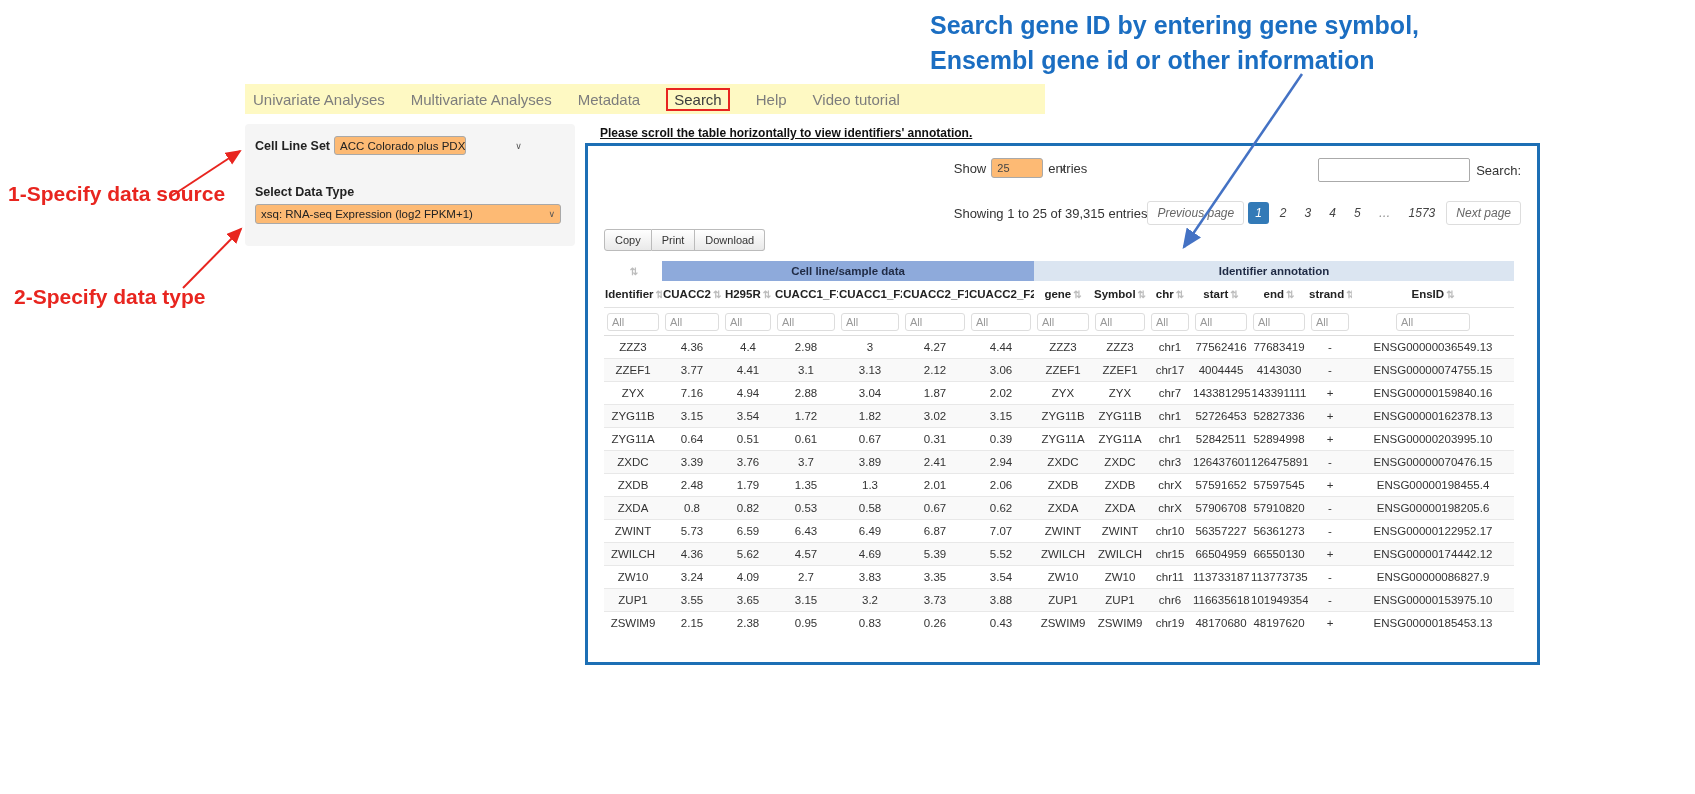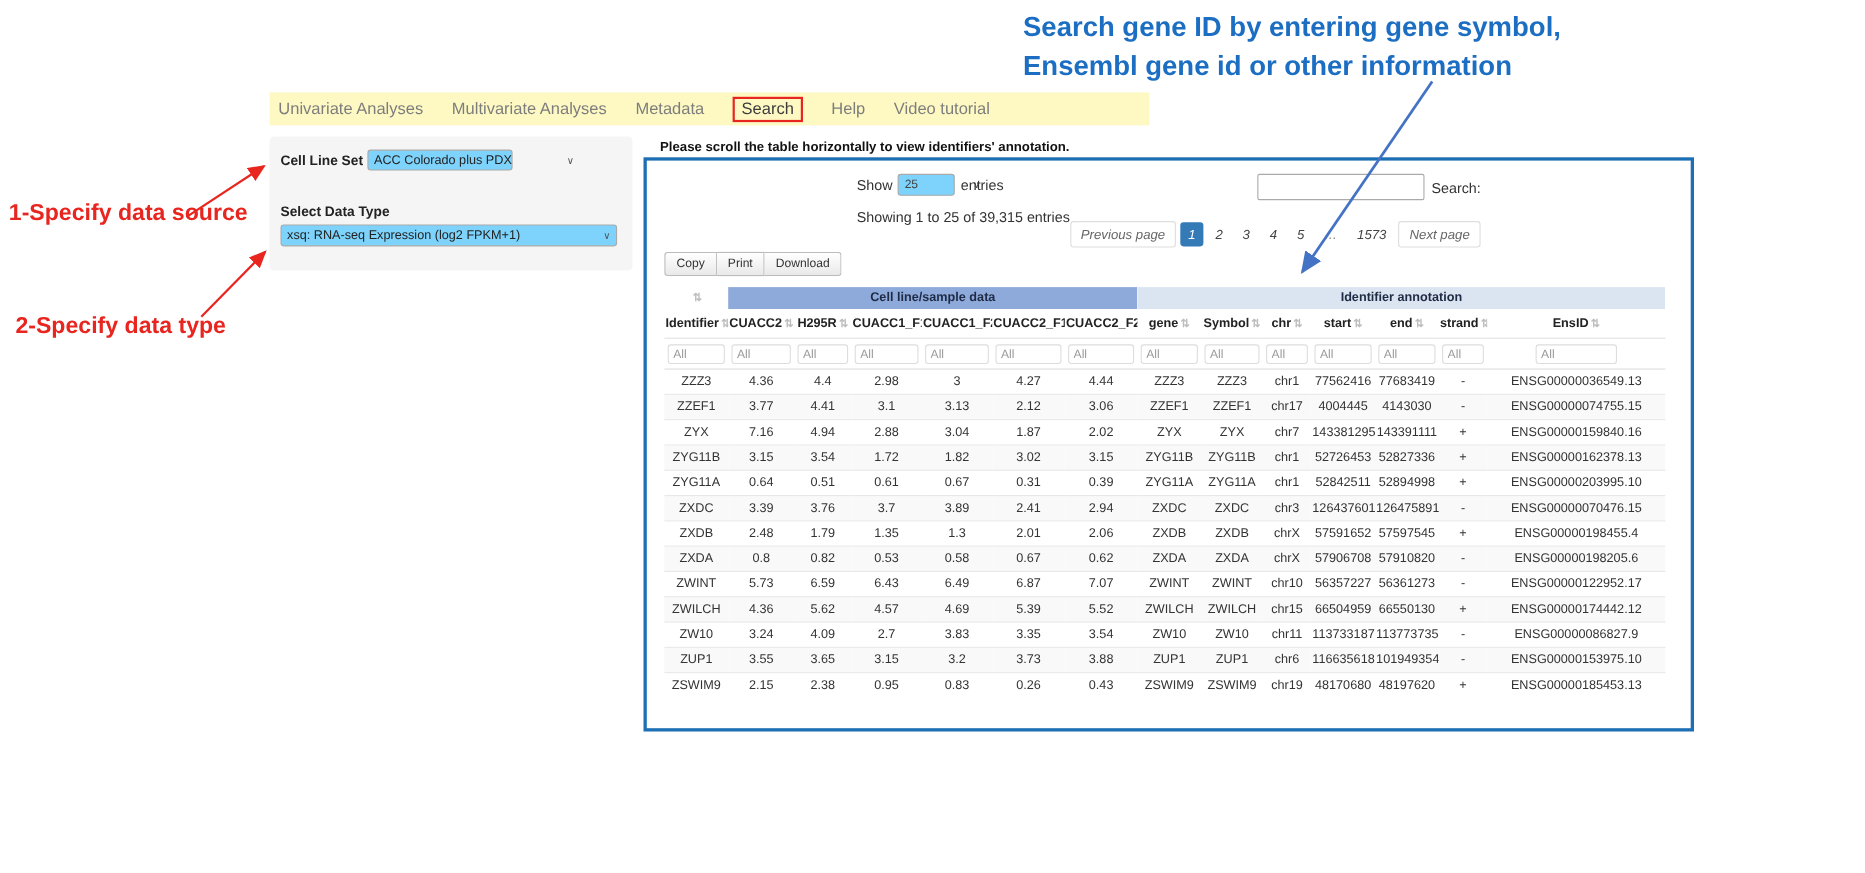--- a/index.html
+++ b/index.html
@@ -28,38 +28,38 @@
     background:#fef9c3;display:flex;align-items:center;gap:26px;padding-left:8px;}
   .nav-item{font-size:15px;color:#7d7d7d;white-space:nowrap;cursor:pointer;}
   .nav-item.nav-active{color:#3c3c3c;border:2px solid var(--c-annot-red);padding:1px 6px;}
 
   
   .side-panel{position:absolute;left:245px;top:124px;width:330px;height:122px;
     background:#f5f5f5;border-radius:4px;padding:12px 10px;}
   .panel-label{font-size:12.5px;font-weight:bold;color:#222;}
   .inline-row{display:flex;align-items:center;gap:4px;}
   .select-box{display:inline-flex;align-items:center;justify-content:space-between;
-    border:1px solid #a9a9a9;background:#7dd3fc;border-radius:3px;
+    border:1px solid #a9a9a9;background:#fdba74;border-radius:3px;
     font-size:11.5px;color:#222;padding:2px 5px;cursor:pointer;white-space:nowrap;gap:44px;}
   .select-box .caret{color:#555;font-size:9px;margin-left:6px;}
   .cell-line-select{width:132px;height:19px;}
   .data-type-select{width:306px;height:20px;margin-top:5px;}
   .data-type-block{margin-top:30px;}
 
   
-  .scroll-note{position:absolute;left:600px;top:126px;font-size:12px;font-weight:bold;color:#111;}
+  .scroll-note{position:absolute;left:600px;top:126px;font-size:12px;font-weight:bold;color:#111;text-decoration:underline;}
 
   
   .blue-box{position:absolute;left:585px;top:143px;width:955px;height:522px;
     border:3px solid var(--c-border-blue);background:#fff;padding:12px 16px;overflow:hidden;}
 
-  .dt-top{display:flex;justify-content:center;align-items:flex-start;}
+  .dt-top{display:flex;justify-content:flex-end;align-items:flex-start;}
   .show-entries{font-size:13px;color:#333;display:flex;align-items:center;gap:5px;}
   .len-select{width:52px;height:20px;justify-content:space-between;font-size:11px;color:#444;}
-  .dt-info{font-size:13px;color:#333;margin-top:12px;}
+  .dt-info{font-size:13px;color:#333;margin-top:28px;}
 
   .dt-right{display:flex;flex-direction:column;align-items:flex-end;}
   .search-wrap{display:flex;align-items:center;gap:6px;}
   .search-wrap input{width:152px;height:24px;border:1px solid #aaa;border-radius:2px;
     font-size:12px;padding:2px 5px;font-family:inherit;}
   .search-label{font-size:13px;color:#333;}
   .pagination{display:flex;align-items:center;gap:4px;margin-top:19px;font-style:italic;}
   .page-nav-btn{font-size:12px;color:#666;border:1px solid #ddd;border-radius:3px;
     background:#fff;padding:4px 9px;cursor:pointer;white-space:nowrap;}
   .page-btn{font-size:12px;color:#444;padding:4px 7px;border-radius:3px;min-width:16px;

